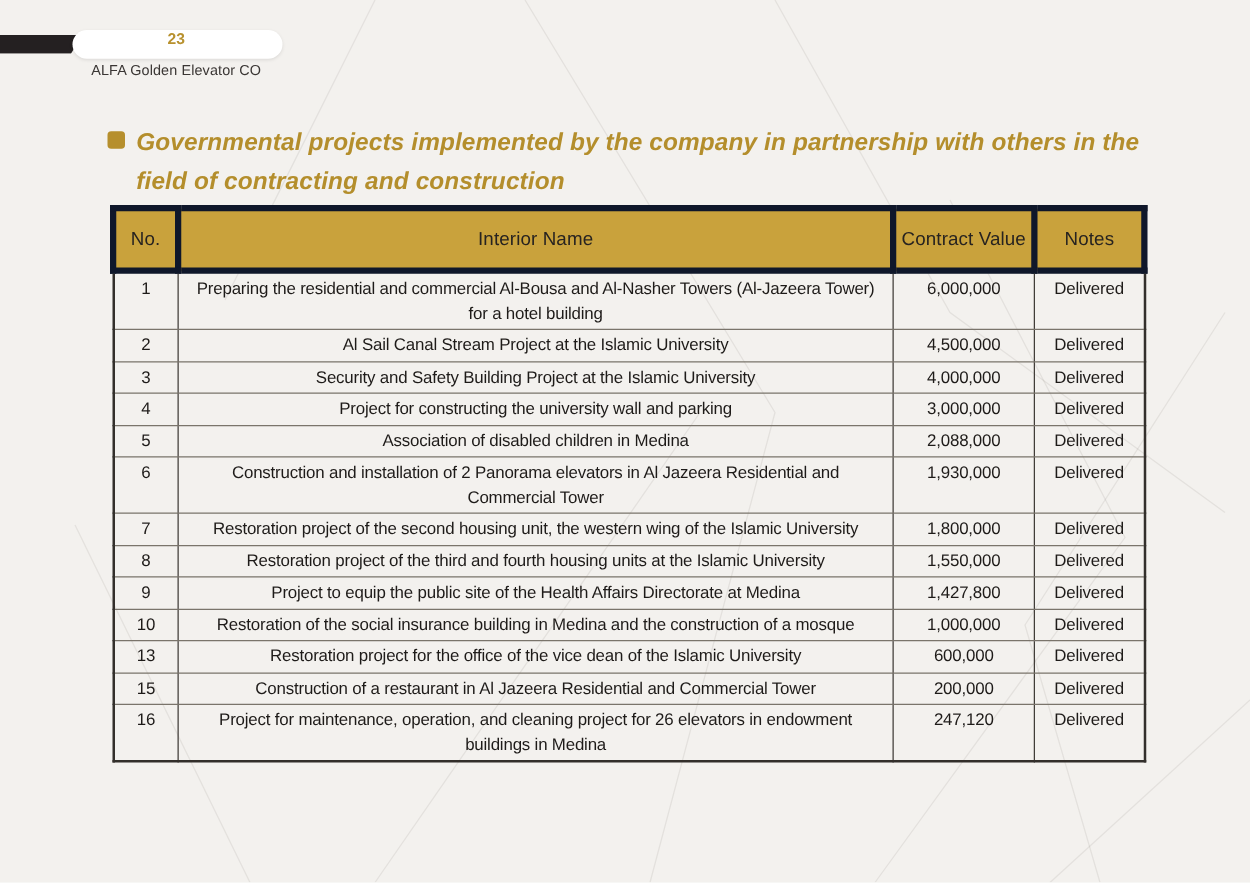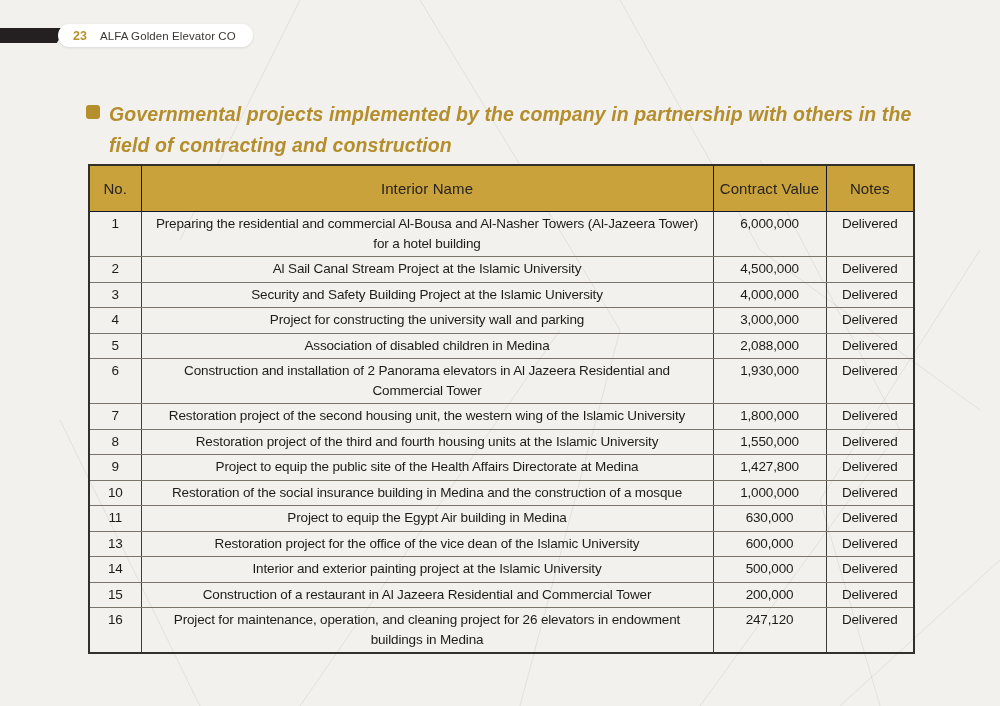--- a/index.html
+++ b/index.html
@@ -17,20 +17,21 @@
     background:#242021;
     clip-path:polygon(0 0,100% 0,86% 100%,0 100%);
   }
   
   .badge{
     position:absolute;left:58px;top:24px;height:23px;
     background:#ffffff;border-radius:12px;
     display:flex;align-items:center;gap:13px;
     padding:0 17px 0 15px;
     box-shadow:0 1px 3px rgba(0,0,0,0.10);
+    flex-direction:column;
   }
   .badge-num{color:#b8912e;font-weight:700;font-size:12.5px;}
   .badge-company{color:#3a3634;font-size:11.5px;letter-spacing:0.1px;}
   
   .title-block{
     position:absolute;left:86px;top:99px;width:845px;
     display:flex;gap:9px;font-style:italic;
   }
   .bullet{
     width:14px;height:14px;border-radius:3px;
@@ -42,21 +43,21 @@
   }
   
   table.projects{
     position:absolute;left:88px;top:164px;width:825px;
     border-collapse:collapse;table-layout:fixed;
     border:2px solid #332f2b;
     background:transparent;
   }
   table.projects th{
     background:#c9a23c;
-    border:1px solid #0f172a;
+    border:5px solid #0f172a;
     font-size:15px;font-weight:400;color:#272320;
     height:23px;padding:11px 4px;letter-spacing:0.1px;
   }
   table.projects td{
     border-left:1px solid #413d38;border-right:1px solid #413d38;
     border-top:1px solid #7a746b;border-bottom:1px solid #7a746b;
     font-size:13.5px;color:#1e1b19;letter-spacing:-0.15px;
     line-height:19.5px;padding:2px 8px 3px;vertical-align:top;
     background:transparent;
   }
@@ -165,35 +166,23 @@
       <td class="c-value">1,427,800</td>
       <td class="c-notes">Delivered</td>
     </tr>
         <tr>
       <td class="c-no">10</td>
       <td class="c-name">Restoration of the social insurance building in Medina and the construction of a mosque</td>
       <td class="c-value">1,000,000</td>
       <td class="c-notes">Delivered</td>
     </tr>
         <tr>
-      <td class="c-no">11</td>
-      <td class="c-name">Project to equip the Egypt Air building in Medina</td>
-      <td class="c-value">630,000</td>
-      <td class="c-notes">Delivered</td>
-    </tr>
-        <tr>
       <td class="c-no">13</td>
       <td class="c-name">Restoration project for the office of the vice dean of the Islamic University</td>
       <td class="c-value">600,000</td>
-      <td class="c-notes">Delivered</td>
-    </tr>
-        <tr>
-      <td class="c-no">14</td>
-      <td class="c-name">Interior and exterior painting project at the Islamic University</td>
-      <td class="c-value">500,000</td>
       <td class="c-notes">Delivered</td>
     </tr>
         <tr>
       <td class="c-no">15</td>
       <td class="c-name">Construction of a restaurant in Al Jazeera Residential and Commercial Tower</td>
       <td class="c-value">200,000</td>
       <td class="c-notes">Delivered</td>
     </tr>
         <tr>
       <td class="c-no">16</td>

